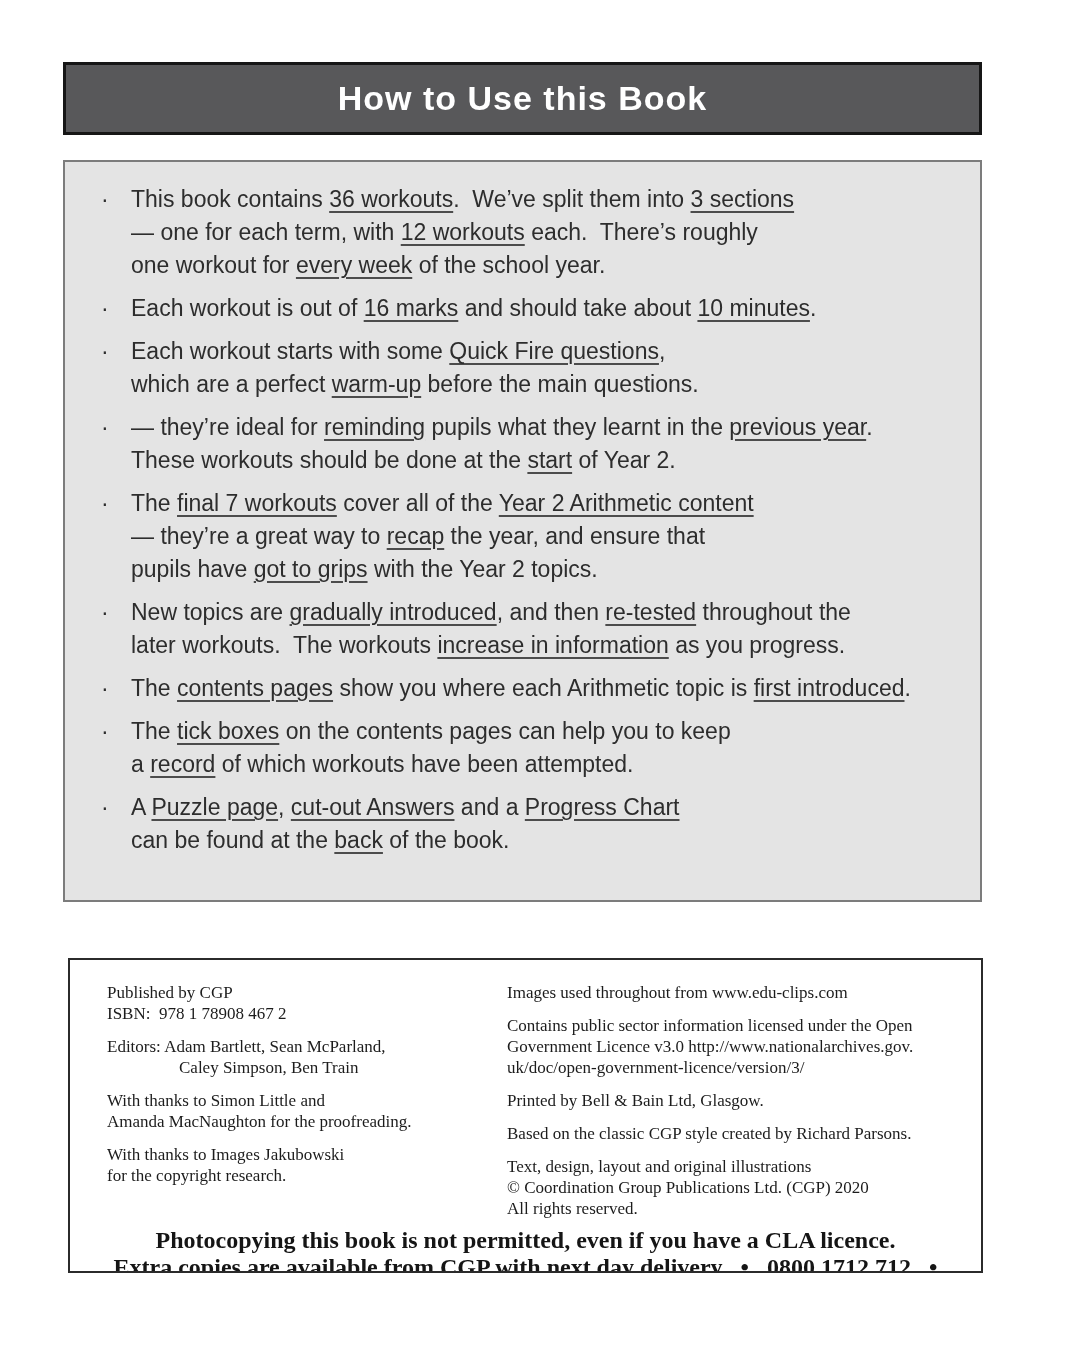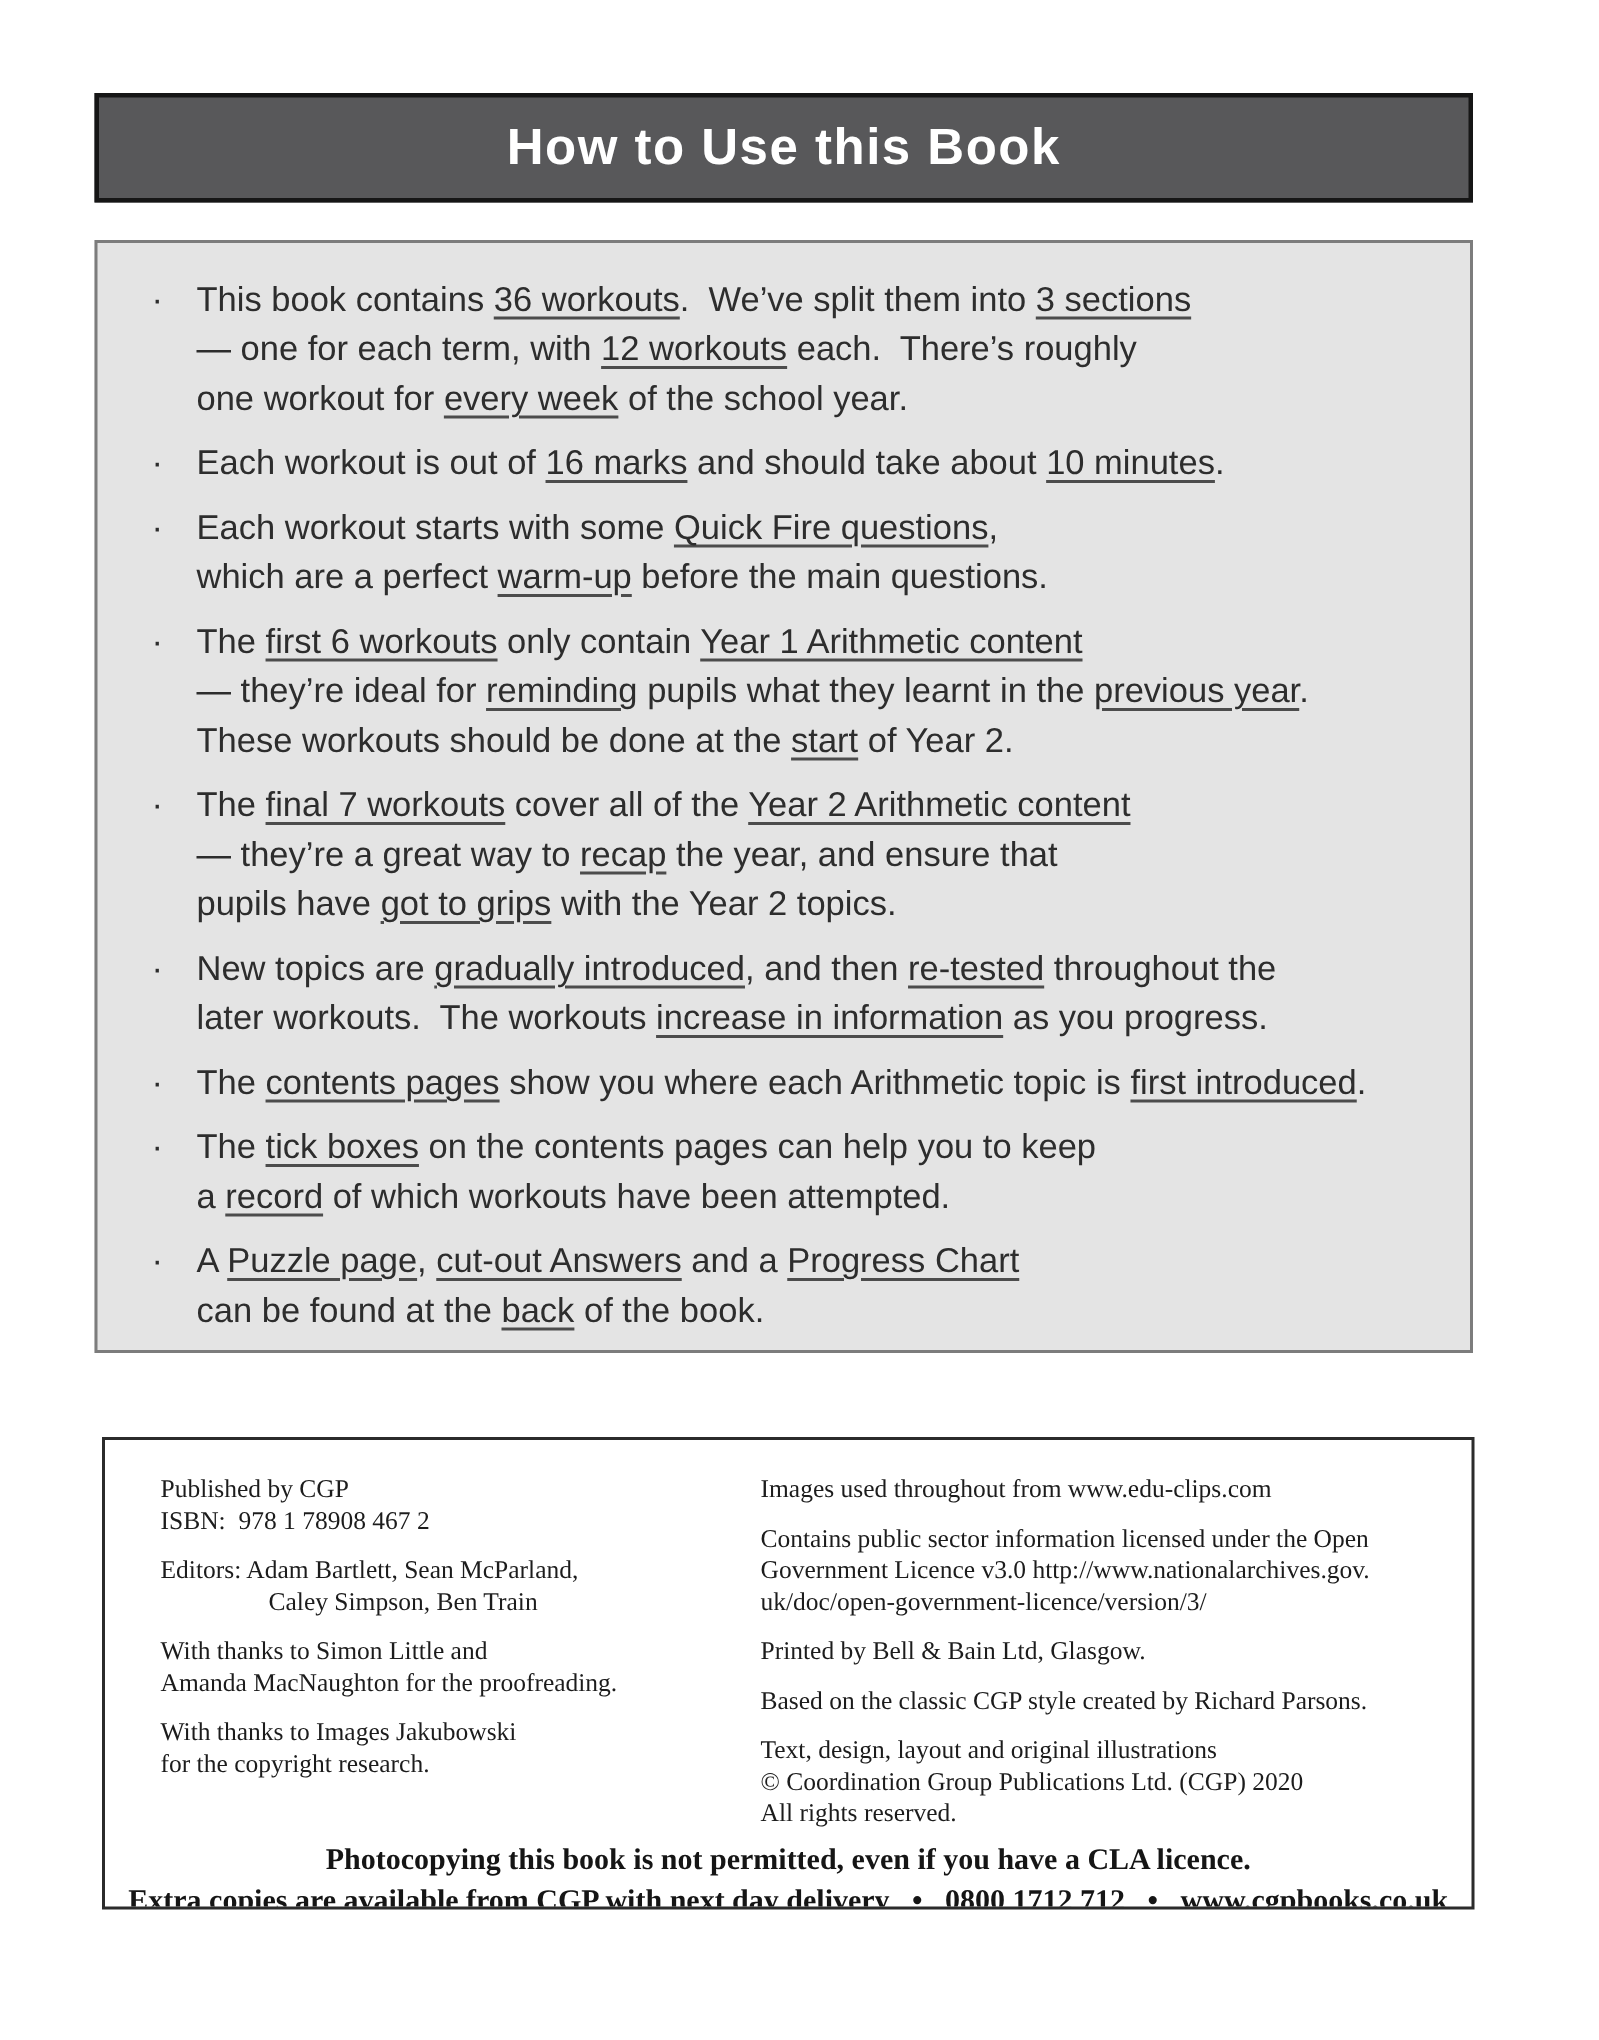--- a/index.html
+++ b/index.html
@@ -107,21 +107,21 @@
     font-size: 17px;
     line-height: 21px;
   }
   .pub-line { white-space: pre-wrap; }
   .pub-line.indent { padding-left: 72px; }
 
   .pub-note {
     margin-top: 8px;
     text-align: center;
     font-weight: bold;
-    font-size: 20px;
+    font-size: 24px;
     line-height: 27px;
     color: #151515;
   }
   .note-line { white-space: pre-wrap; }
 </style>
 </head>
 <body>
 
 <div class="page">
 
@@ -148,21 +148,20 @@
         <li>
           <span class="dot">·</span>
           <div class="b-lines">
             <div class="b-line"><span>Each workout starts with some </span><span class="u">Quick Fire questions</span><span>,</span></div>
             <div class="b-line"><span>which are a perfect </span><span class="u">warm-up</span><span> before the main questions.</span></div>
           </div>
         </li>
         <li>
           <span class="dot">·</span>
           <div class="b-lines">
-            <div class="b-line"><span>The </span><span class="u">first 6 workouts</span><span> only contain </span><span class="u">Year 1 Arithmetic content</span></div>
             <div class="b-line"><span>— they’re ideal for </span><span class="u">reminding</span><span> pupils what they learnt in the </span><span class="u">previous year</span><span>.</span></div>
             <div class="b-line"><span>These workouts should be done at the </span><span class="u">start</span><span> of Year 2.</span></div>
           </div>
         </li>
         <li>
           <span class="dot">·</span>
           <div class="b-lines">
             <div class="b-line"><span>The </span><span class="u">final 7 workouts</span><span> cover all of the </span><span class="u">Year 2 Arithmetic content</span></div>
             <div class="b-line"><span>— they’re a great way to </span><span class="u">recap</span><span> the year, and ensure that</span></div>
             <div class="b-line"><span>pupils have </span><span class="u">got to grips</span><span> with the Year 2 topics.</span></div>

